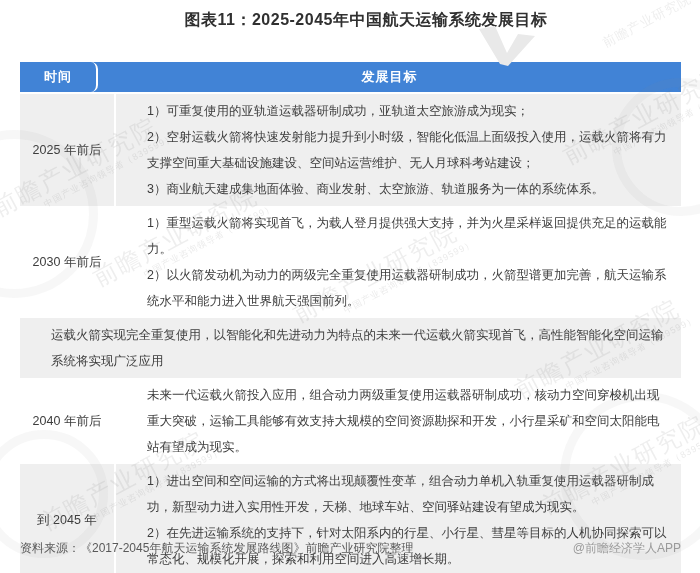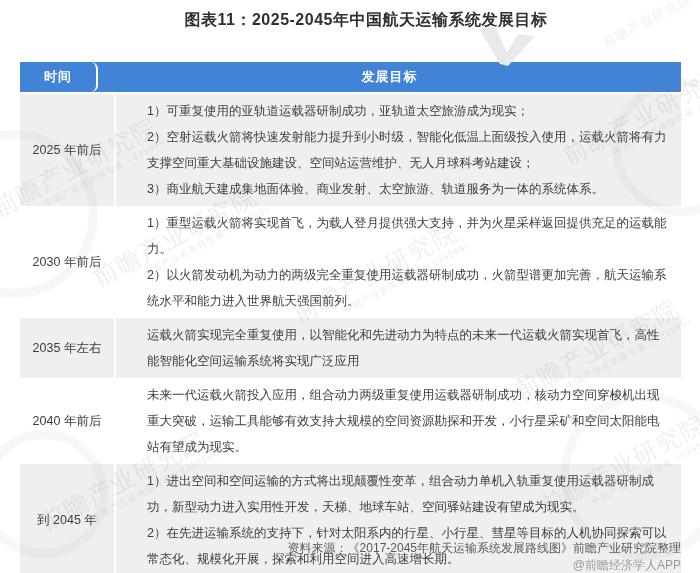--- a/index.html
+++ b/index.html
@@ -23,21 +23,21 @@
   .td-time{
     width:96px;box-sizing:border-box;border-right:2px solid #ffffff;
     display:flex;align-items:center;justify-content:center;
     font-size:12.5px;color:#3d3d3d;white-space:nowrap;
   }
   .td-goal{flex:1;padding:4px 10px 4px 11px;font-size:12.5px;color:#3d3d3d;margin-left:20px;}
   .td-goal p{margin:0;line-height:26px;word-break:break-all;text-align:left;}
   
   .footer{
     position:absolute;left:20px;right:19px;top:540px;display:flex;
-    justify-content:space-between;align-items:flex-end;font-size:12px;z-index:3;flex-direction:column;
+    justify-content:space-between;align-items:flex-start;font-size:12px;z-index:3;
   }
   .source{color:#595959;}
   .credit{color:#9b9b9b;}
   
   .wm-layer{position:absolute;left:0;top:0;right:0;bottom:0;z-index:4;pointer-events:none;overflow:hidden;}
   .wm{position:absolute;transform:rotate(-28deg);color:rgba(125,125,125,.13);white-space:nowrap;}
   .wm .main{font-size:24px;letter-spacing:2px;font-weight:400;display:block;}
   .wm .sub{font-size:9px;display:block;margin-left:46px;margin-top:-3px;color:rgba(125,125,125,.16);letter-spacing:1px;}
   .wm1{left:-14px;top:148px;}
   .wm2{left:86px;top:218px;}
@@ -79,21 +79,20 @@
 
     <div class="trow">
       <div class="td-time">2030 年前后</div>
       <div class="td-goal">
         <p>1）重型运载火箭将实现首飞，为载人登月提供强大支持，并为火星采样返回提供充足的运载能力。</p>
         <p>2）以火箭发动机为动力的两级完全重复使用运载器研制成功，火箭型谱更加完善，航天运输系统水平和能力进入世界航天强国前列。</p>
       </div>
     </div>
 
     <div class="trow alt">
-      <div class="td-time">2035 年左右</div>
       <div class="td-goal">
         <p>运载火箭实现完全重复使用，以智能化和先进动力为特点的未来一代运载火箭实现首飞，高性能智能化空间运输系统将实现广泛应用</p>
       </div>
     </div>
 
     <div class="trow">
       <div class="td-time">2040 年前后</div>
       <div class="td-goal">
         <p>未来一代运载火箭投入应用，组合动力两级重复使用运载器研制成功，核动力空间穿梭机出现重大突破，运输工具能够有效支持大规模的空间资源勘探和开发，小行星采矿和空间太阳能电站有望成为现实。</p>
       </div>

